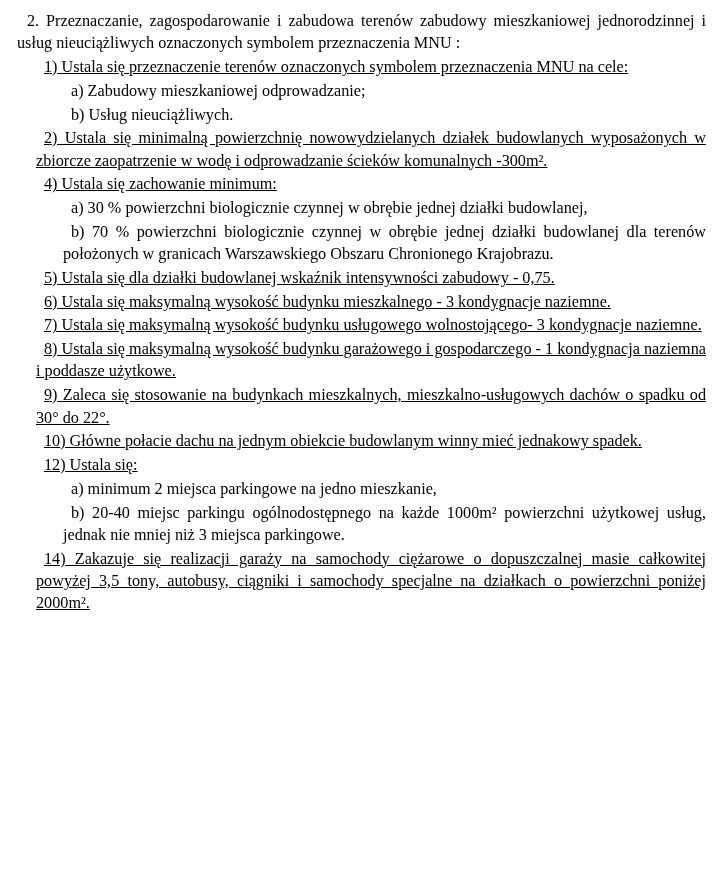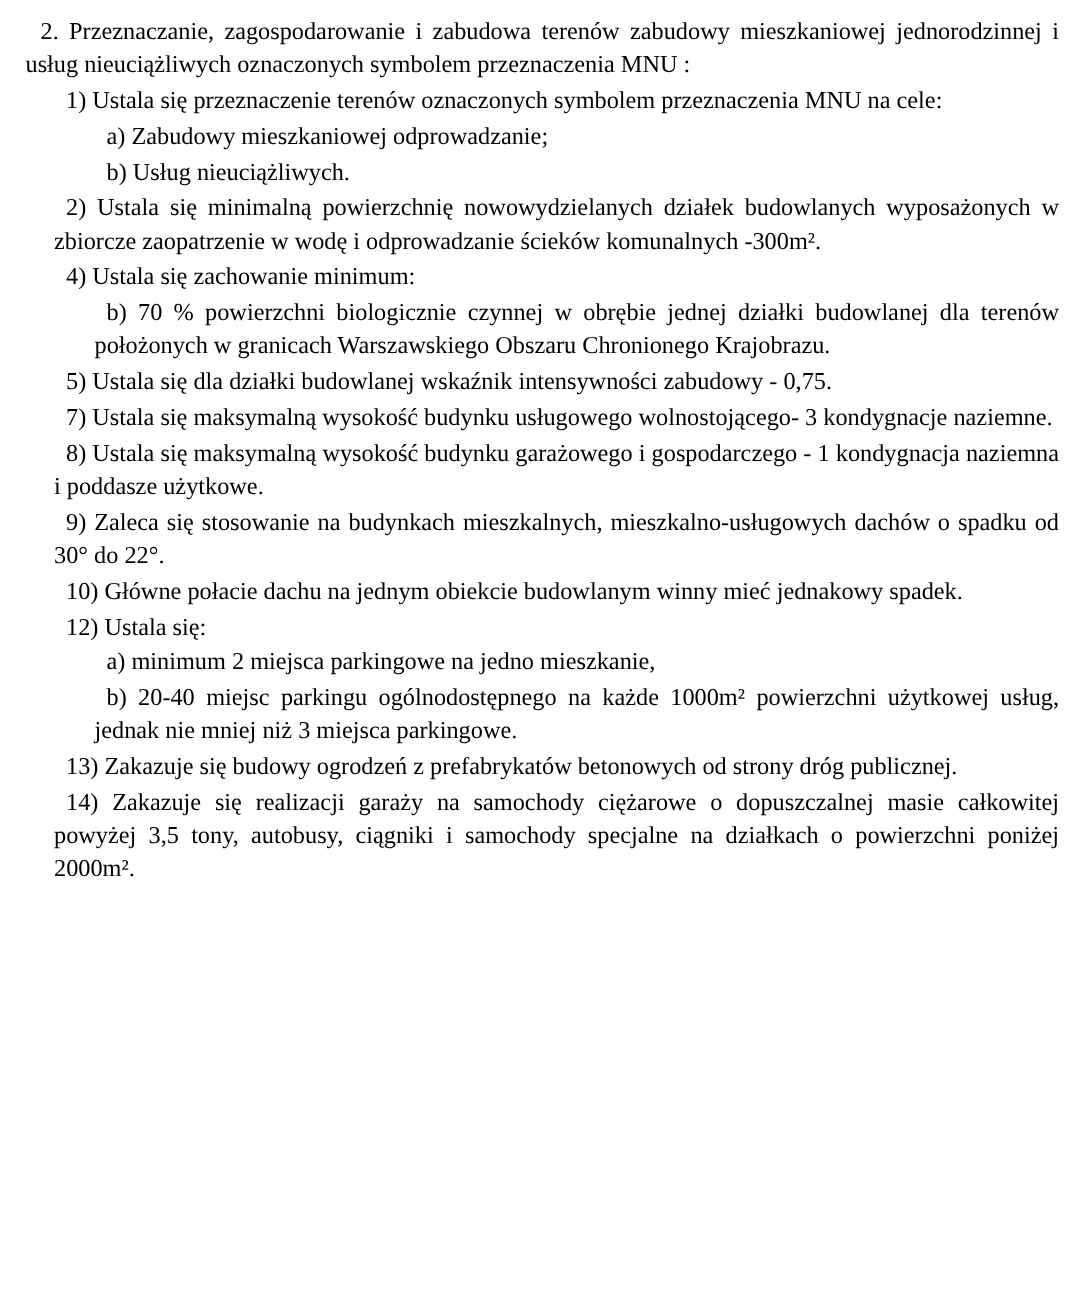--- a/index.html
+++ b/index.html
@@ -24,41 +24,42 @@
   .para {
     font-size: 16.2px;
     line-height: 1.375;
     text-align: justify;
     text-justify: inter-word;
     margin: 0 0 1.5px 0;
   }
   
   .lvl0 { text-indent: 10px; }          
   .lvl1 { padding-left: 19px; }          
-  .lvl1.ind { text-indent: 8px; }
+  .lvl1.ind { text-indent: 8px; text-decoration: underline; }
   .lvl2 { padding-left: 46px; }          
   .lvl2.ind { text-indent: 8px; }
 </style>
 </head>
 <body>
 
 <div class="page">
 
   <p class="para lvl0">2.  Przeznaczanie, zagospodarowanie i zabudowa terenów zabudowy mieszkaniowej jednorodzinnej i usług nieuciążliwych oznaczonych symbolem przeznaczenia MNU :</p>
 
   <p class="para lvl1 ind">1) Ustala się przeznaczenie terenów oznaczonych symbolem przeznaczenia MNU na cele:</p>
   <p class="para lvl2 ind">a) Zabudowy mieszkaniowej odprowadzanie;</p>
   <p class="para lvl2 ind">b) Usług nieuciążliwych.</p>
   <p class="para lvl1 ind">2)  Ustala  się  minimalną  powierzchnię  nowowydzielanych  działek  budowlanych wyposażonych  w  zbiorcze  zaopatrzenie  w  wodę  i  odprowadzanie  ścieków komunalnych -300m².</p>
   <p class="para lvl1 ind">4) Ustala się zachowanie minimum:</p>
+  <p class="para lvl2 ind">a) 30 % powierzchni biologicznie czynnej w obrębie jednej działki budowlanej,</p>
   <p class="para lvl2 ind">b) 70 % powierzchni biologicznie czynnej w obrębie jednej działki budowlanej dla terenów  położonych  w  granicach  Warszawskiego  Obszaru  Chronionego Krajobrazu.</p>
   <p class="para lvl1 ind">5) Ustala się dla działki budowlanej wskaźnik intensywności zabudowy - 0,75.</p>
+  <p class="para lvl1 ind">6)  Ustala  się  maksymalną  wysokość  budynku  mieszkalnego  -  3  kondygnacje naziemne.</p>
   <p class="para lvl1 ind">7)  Ustala  się  maksymalną  wysokość  budynku  usługowego  wolnostojącego-  3 kondygnacje naziemne.</p>
   <p class="para lvl1 ind">8)  Ustala  się  maksymalną  wysokość  budynku  garażowego  i  gospodarczego  -  1 kondygnacja naziemna i poddasze użytkowe.</p>
   <p class="para lvl1 ind">9)  Zaleca  się  stosowanie  na  budynkach  mieszkalnych,  mieszkalno-usługowych dachów o spadku od 30° do 22°.</p>
   <p class="para lvl1 ind">10)  Główne połacie dachu na jednym obiekcie budowlanym winny mieć jednakowy spadek.</p>
   <p class="para lvl1 ind">12) Ustala się:</p>
   <p class="para lvl2 ind">a) minimum 2 miejsca parkingowe na jedno mieszkanie,</p>
   <p class="para lvl2 ind">b)  20-40  miejsc  parkingu  ogólnodostępnego  na  każde  1000m²  powierzchni użytkowej usług, jednak nie mniej niż 3 miejsca parkingowe.</p>
-  <p class="para lvl1 ind">13)  Zakazuje  się  budowy  ogrodzeń  z  prefabrykatów  betonowych  od  strony  dróg publicznej.</p>
   <p class="para lvl1 ind">14) Zakazuje się realizacji garaży na samochody ciężarowe o dopuszczalnej masie całkowitej powyżej 3,5 tony, autobusy, ciągniki i samochody specjalne na działkach o powierzchni poniżej 2000m².</p>
 
 </div>
 
 </body></html>

